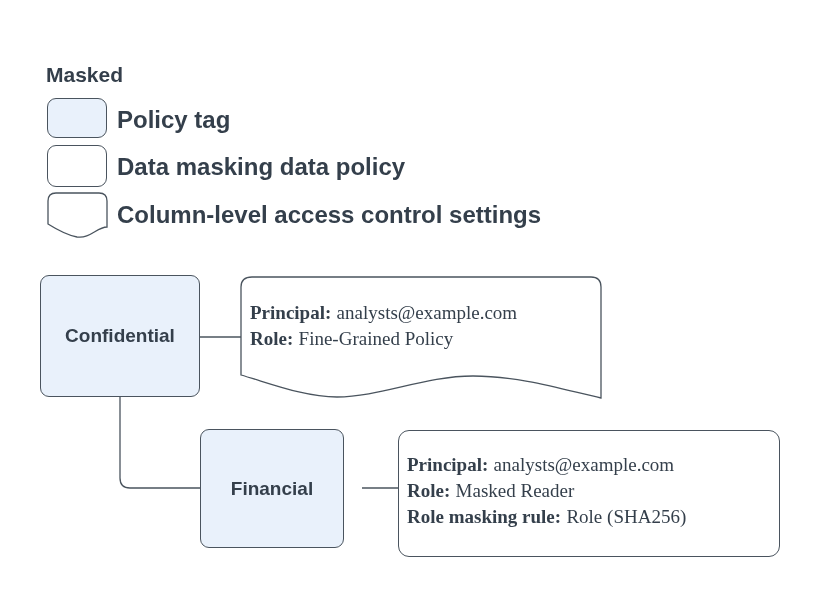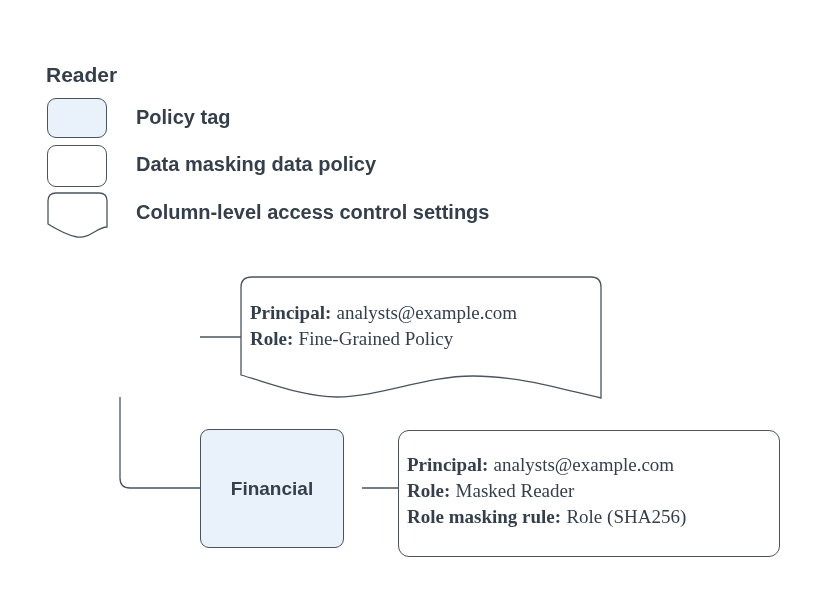--- a/index.html
+++ b/index.html
@@ -42,22 +42,22 @@
     left: 46px; top: 63px;
     font-size: 21px; font-weight: bold;
   }
   .swatch {
     border: 1.3px solid var(--stroke);
     background: #ffffff;
   }
   .swatch.rounded { border-radius: 9px; }
   .swatch.blue { background: var(--policy-tag-fill); }
   .legend-label {
-    left: 136px;
-    font-size: 20px; font-weight: bold;
+    left: 117px;
+    font-size: 24px; font-weight: bold;
     white-space: nowrap;
   }
 
   .node {
     background: var(--policy-tag-fill);
     border: 1.3px solid var(--stroke);
     border-radius: 9px;
     display: flex; align-items: center; justify-content: center;
     font-size: 19px; font-weight: bold;
     text-align: center;
@@ -93,30 +93,33 @@
          C 305,397 272,384 241,375
          L 241,287 Q 241,277 252,277 Z"></path>
 
     <path class="wire" d="M 200,337 L 241,337"></path>
 
     <path class="wire" d="M 120,397 L 120,478 Q 120,488 130,488 L 200,488"></path>
 
     <path class="wire" d="M 362,488 L 398,488"></path>
   </svg>
 
-  <div class="abs legend-title">Reader</div>
+  <div class="abs legend-title">Masked</div>
 
   <div class="abs swatch rounded blue" style="left:47px; top:98px; width:60px; height:40px;"></div>
   <div class="abs legend-label" style="top:106px;">Policy tag</div>
 
   <div class="abs swatch rounded" style="left:47px; top:145px; width:60px; height:42px;"></div>
   <div class="abs legend-label" style="top:153px;">Data masking data policy</div>
 
   <div class="abs legend-label" style="top:201px;">Column-level access control settings</div>
 
+  <div class="abs node" style="left:40px; top:275px; width:160px; height:122px;">
+    <span>Confidential</span>
+  </div>
 
   <div class="abs node" style="left:200px; top:429px; width:144px; height:119px;">
     <span>Financial</span>
   </div>
 
   <div class="abs callout-text" style="left:250px; top:300px;">
     <div>
       <span class="lbl">Principal:</span><span>analysts@example.com</span>
     </div>
     <div>

